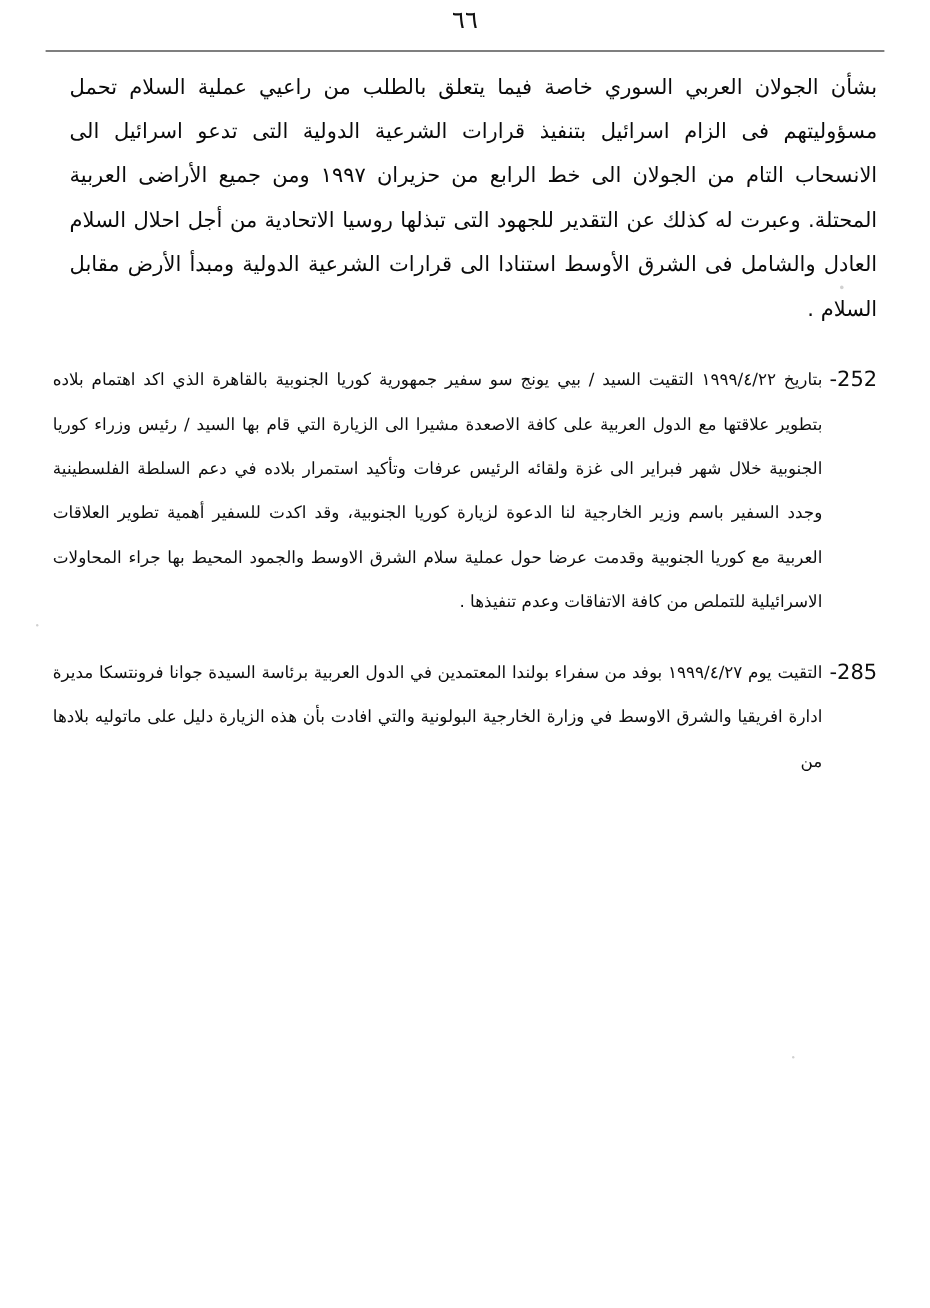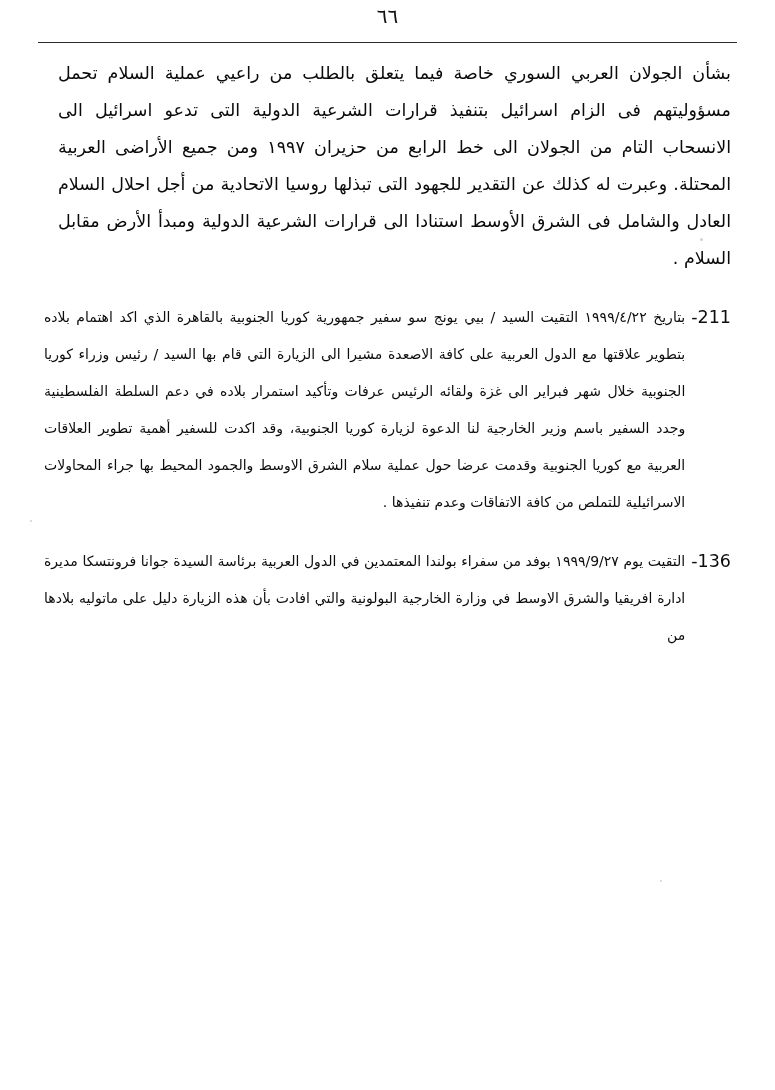--- a/index.html
+++ b/index.html
@@ -119,29 +119,29 @@
 
   <div class="page-number">٦٦</div>
 
   <div class="rule-top"></div>
 
   <div class="content">
 
     <p class="para">بشأن الجولان العربي السوري خاصة فيما يتعلق بالطلب من راعيي عملية السلام تحمل مسؤوليتهم فى الزام اسرائيل بتنفيذ قرارات الشرعية الدولية التى تدعو اسرائيل الى الانسحاب التام من الجولان الى خط الرابع من حزيران ١٩٩٧ ومن جميع الأراضى العربية المحتلة. وعبرت له كذلك عن التقدير للجهود التى تبذلها روسيا الاتحادية من أجل احلال السلام العادل والشامل فى الشرق الأوسط استنادا الى قرارات الشرعية الدولية ومبدأ الأرض مقابل السلام .</p>
 
     <div class="numbered">
-      <div class="item-num">211-</div>
+      <div class="item-num">252-</div>
       <div class="item-body">بتاريخ ١٩٩٩/٤/٢٢ التقيت السيد / بيي يونج سو سفير جمهورية كوريا الجنوبية بالقاهرة الذي اكد اهتمام بلاده بتطوير علاقتها مع الدول العربية على كافة الاصعدة مشيرا الى الزيارة التي قام بها السيد / رئيس وزراء كوريا الجنوبية خلال شهر فبراير الى غزة ولقائه الرئيس عرفات وتأكيد استمرار بلاده في دعم السلطة الفلسطينية وجدد السفير باسم وزير الخارجية لنا الدعوة لزيارة كوريا الجنوبية، وقد اكدت للسفير أهمية تطوير العلاقات العربية مع كوريا الجنوبية وقدمت عرضا حول عملية سلام الشرق الاوسط والجمود المحيط بها جراء المحاولات الاسرائيلية للتملص من كافة الاتفاقات وعدم تنفيذها .</div>
     </div>
 
     <div style="height:22px"></div>
 
     <div class="numbered">
-      <div class="item-num">136-</div>
-      <div class="item-body">التقيت يوم ١٩٩٩/9/٢٧ بوفد من سفراء بولندا المعتمدين في الدول العربية برئاسة السيدة جوانا فرونتسكا مديرة ادارة افريقيا والشرق الاوسط في وزارة الخارجية البولونية والتي افادت بأن هذه الزيارة دليل على ماتوليه بلادها من</div>
+      <div class="item-num">285-</div>
+      <div class="item-body">التقيت يوم ١٩٩٩/٤/٢٧ بوفد من سفراء بولندا المعتمدين في الدول العربية برئاسة السيدة جوانا فرونتسكا مديرة ادارة افريقيا والشرق الاوسط في وزارة الخارجية البولونية والتي افادت بأن هذه الزيارة دليل على ماتوليه بلادها من</div>
     </div>
 
   </div>
 
 
   <div class="speck" style="top:238px; left:700px; width:3px; height:3px;"></div>
   <div class="speck" style="top:520px; left:30px; width:2px; height:2px;"></div>
   <div class="speck" style="top:880px; left:660px; width:2px; height:2px;"></div>
 
 </div>

